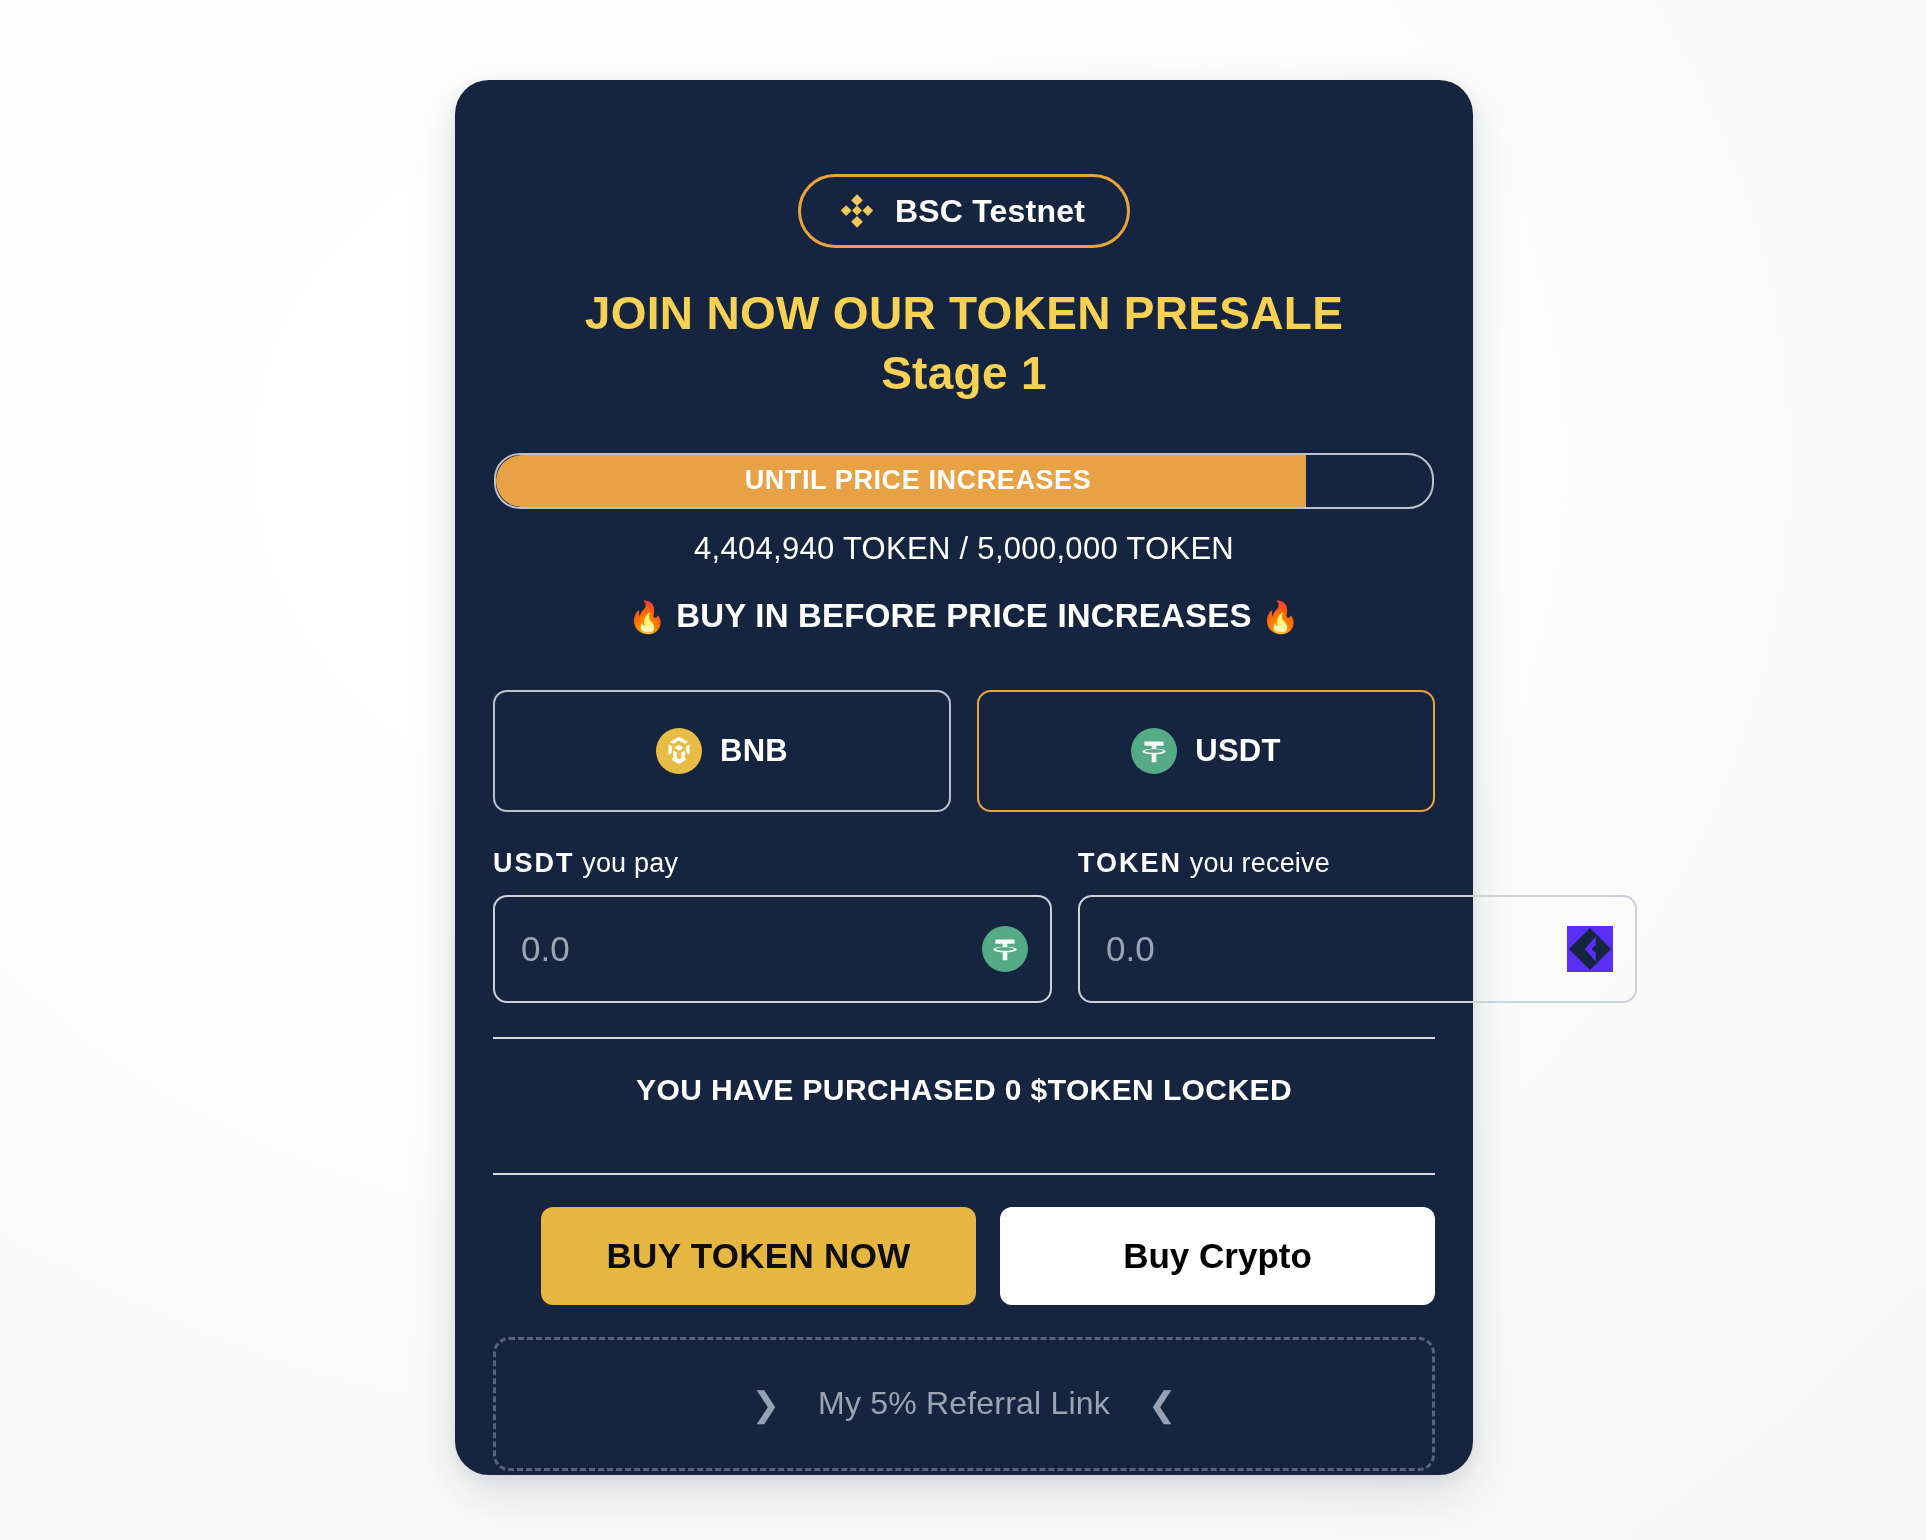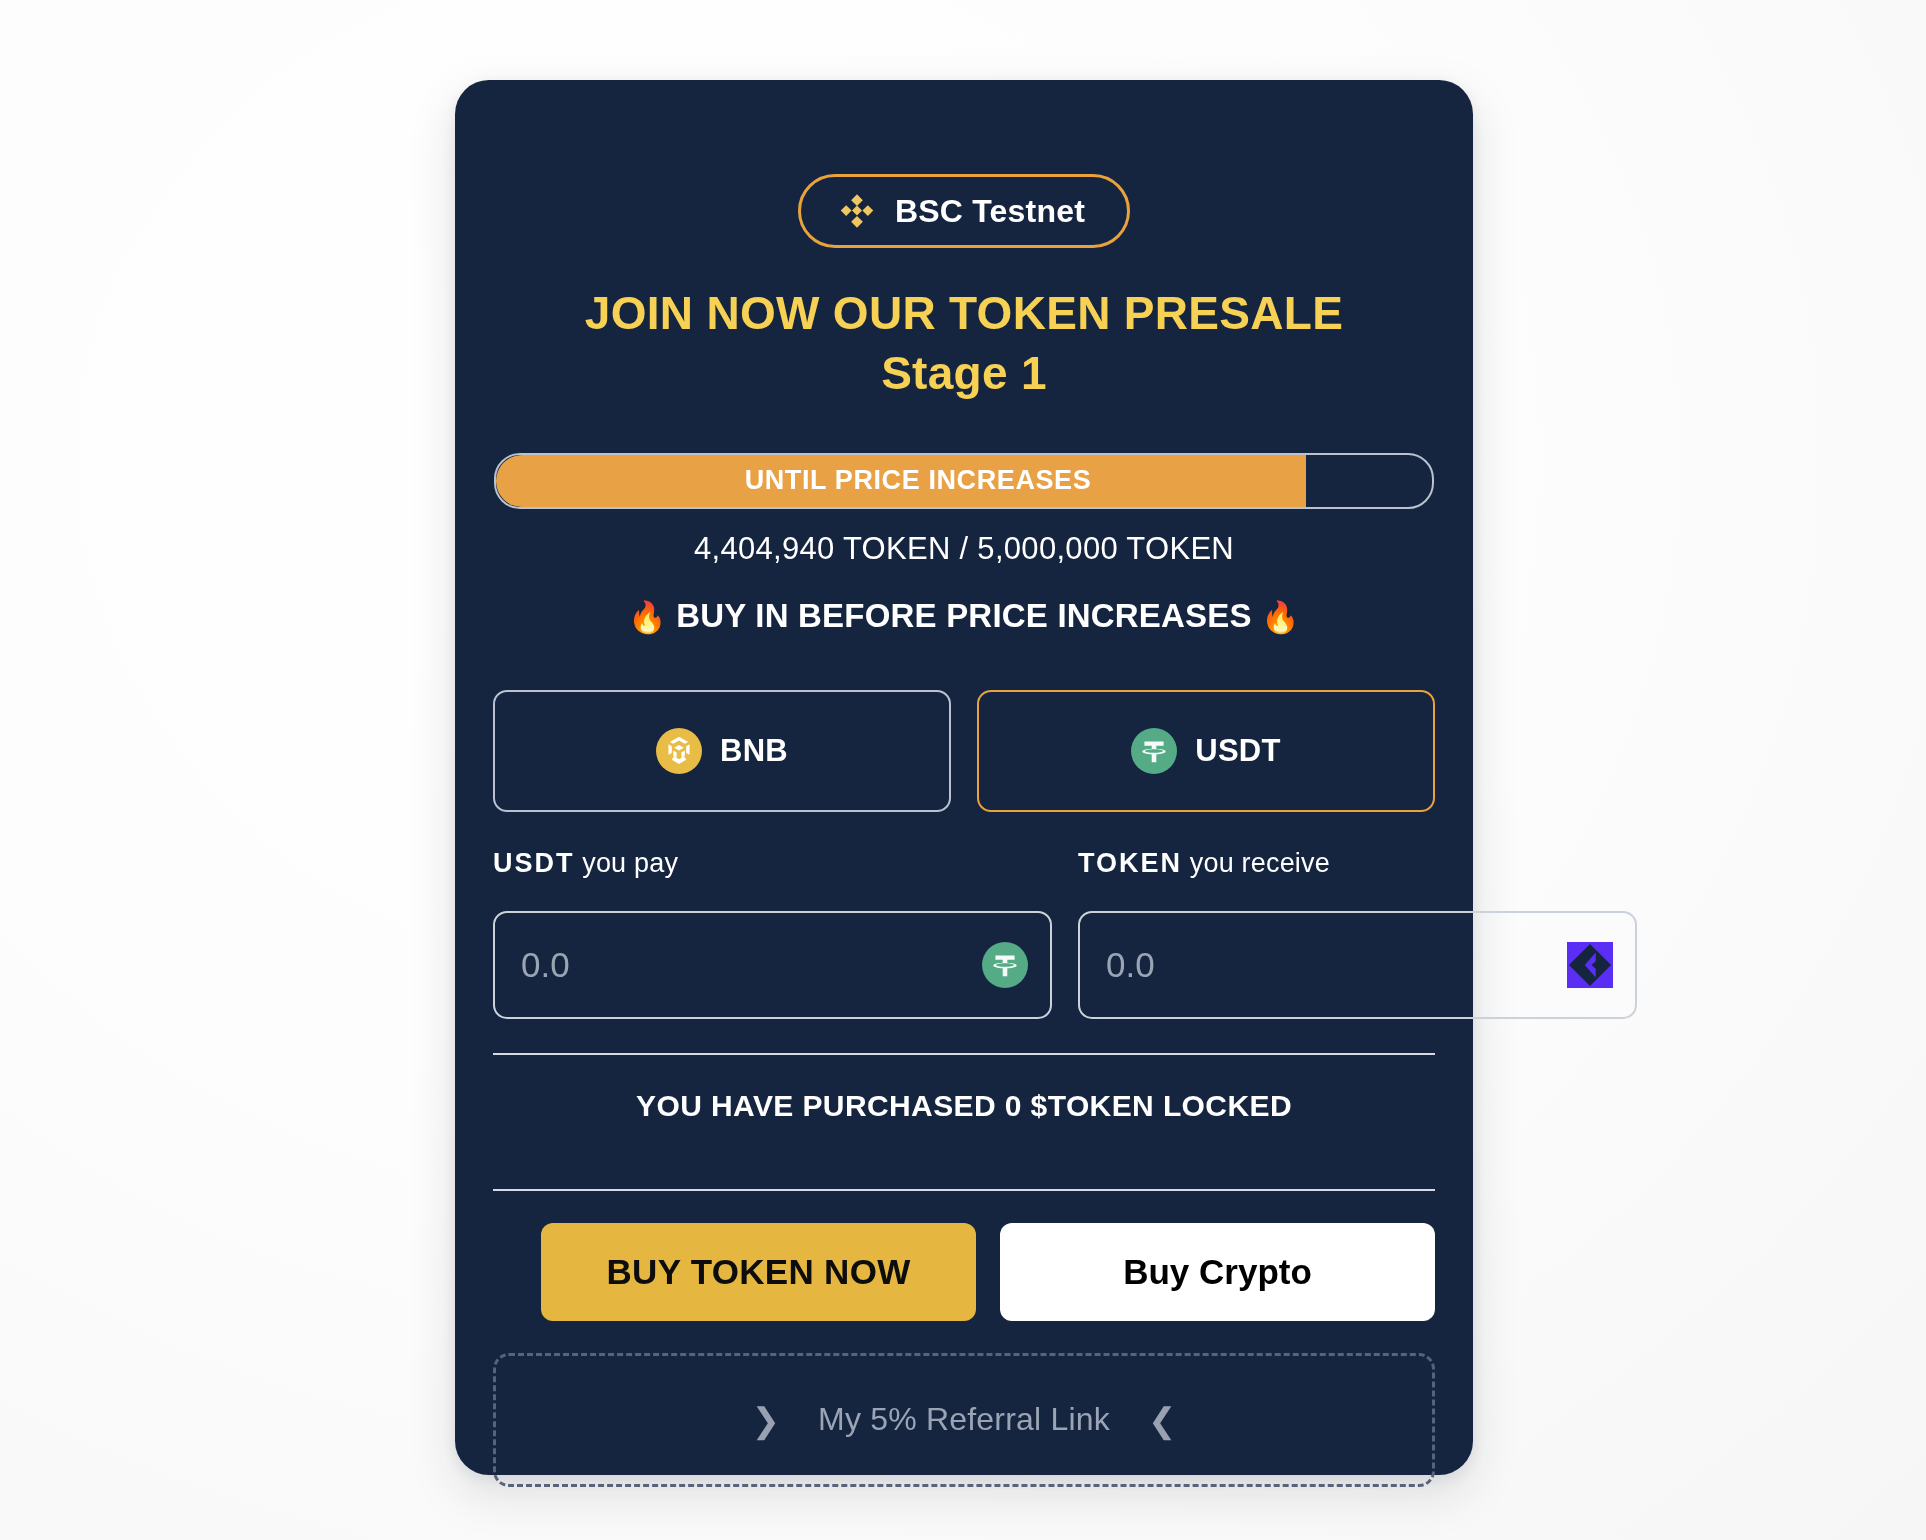--- a/index.html
+++ b/index.html
@@ -171,21 +171,21 @@
   
   .fields-row {
     display: flex;
     gap: 26px;
     margin-top: 36px;
   }
   .field-col { flex: 1; }
   .field-label {
     color: #ffffff;
     font-size: 27px;
-    margin-bottom: 32px;
+    margin-bottom: 16px;
     letter-spacing: .2px;
   }
   .field-label .strong {
     font-weight: 800;
     letter-spacing: 2px;
   }
   .field-label .soft {
     font-weight: 400;
   }
   .field-box {

